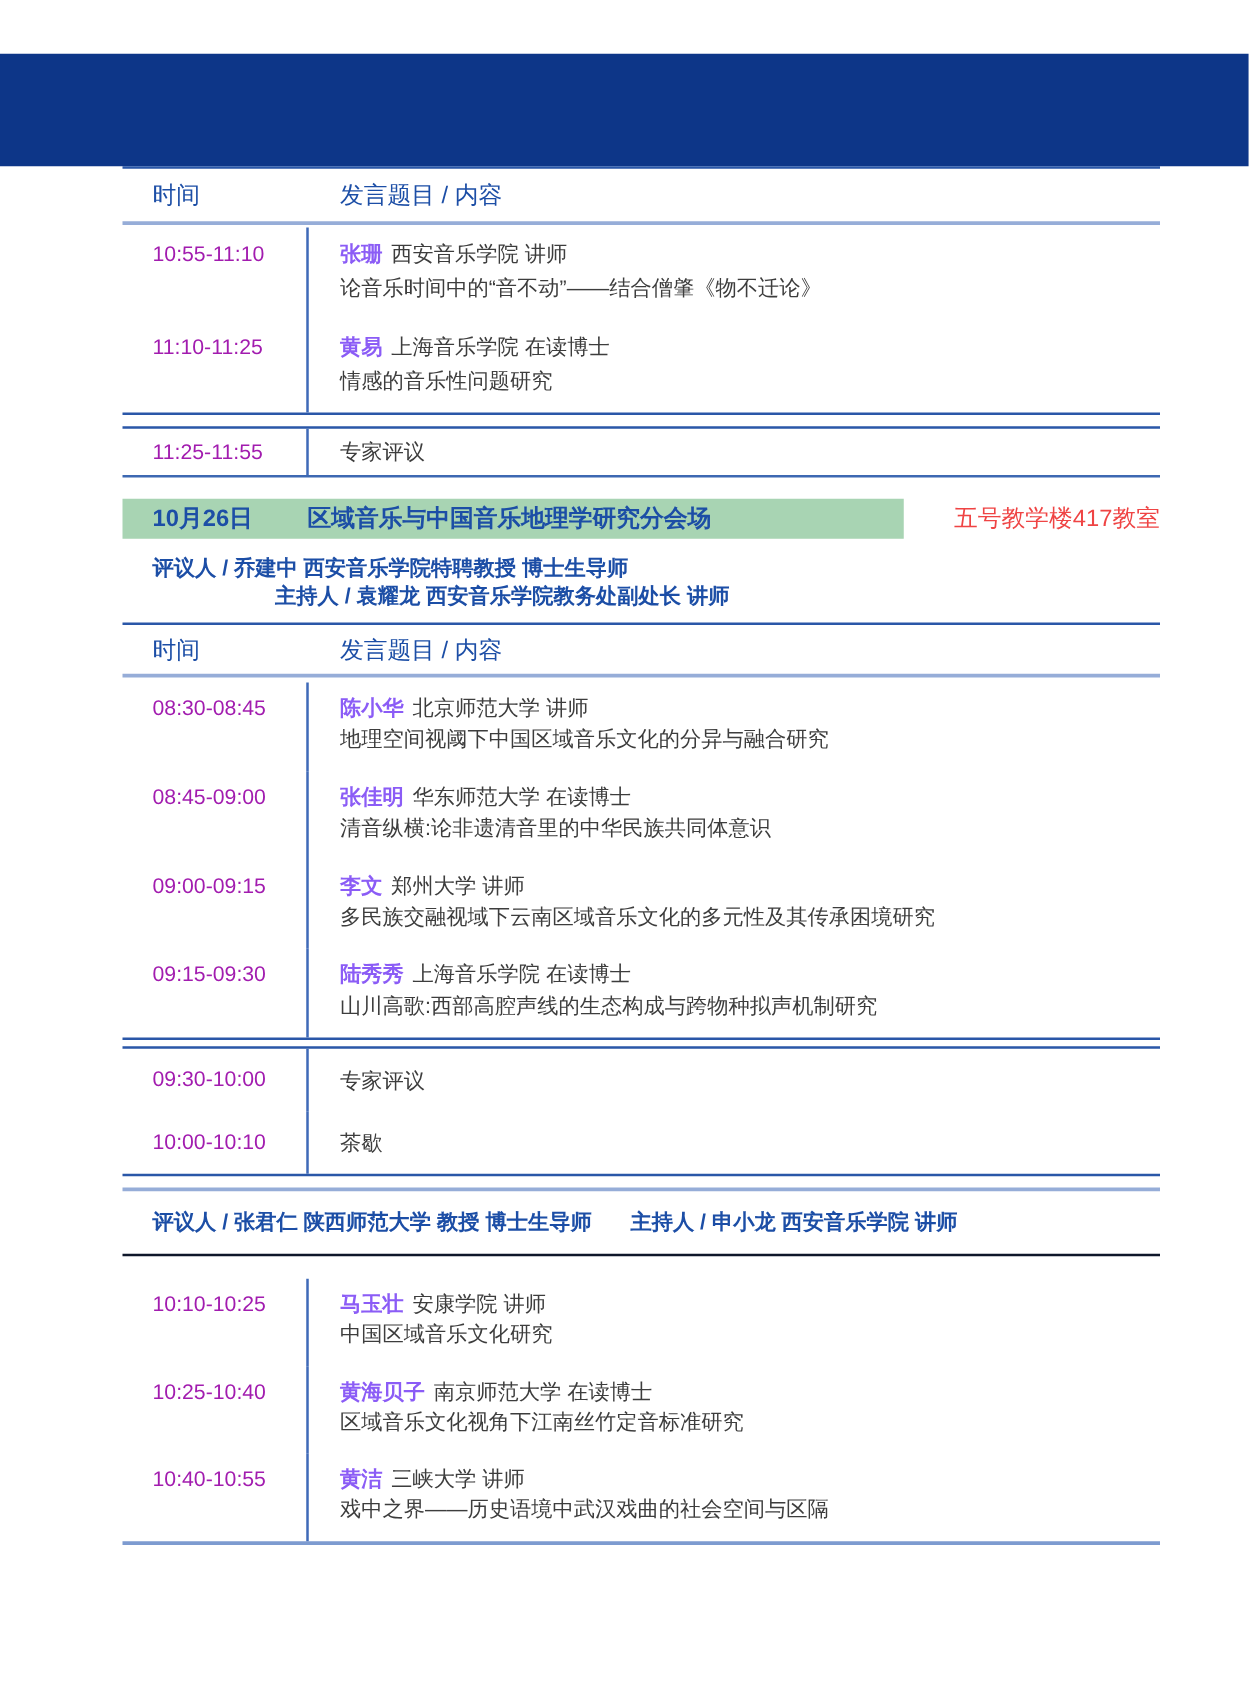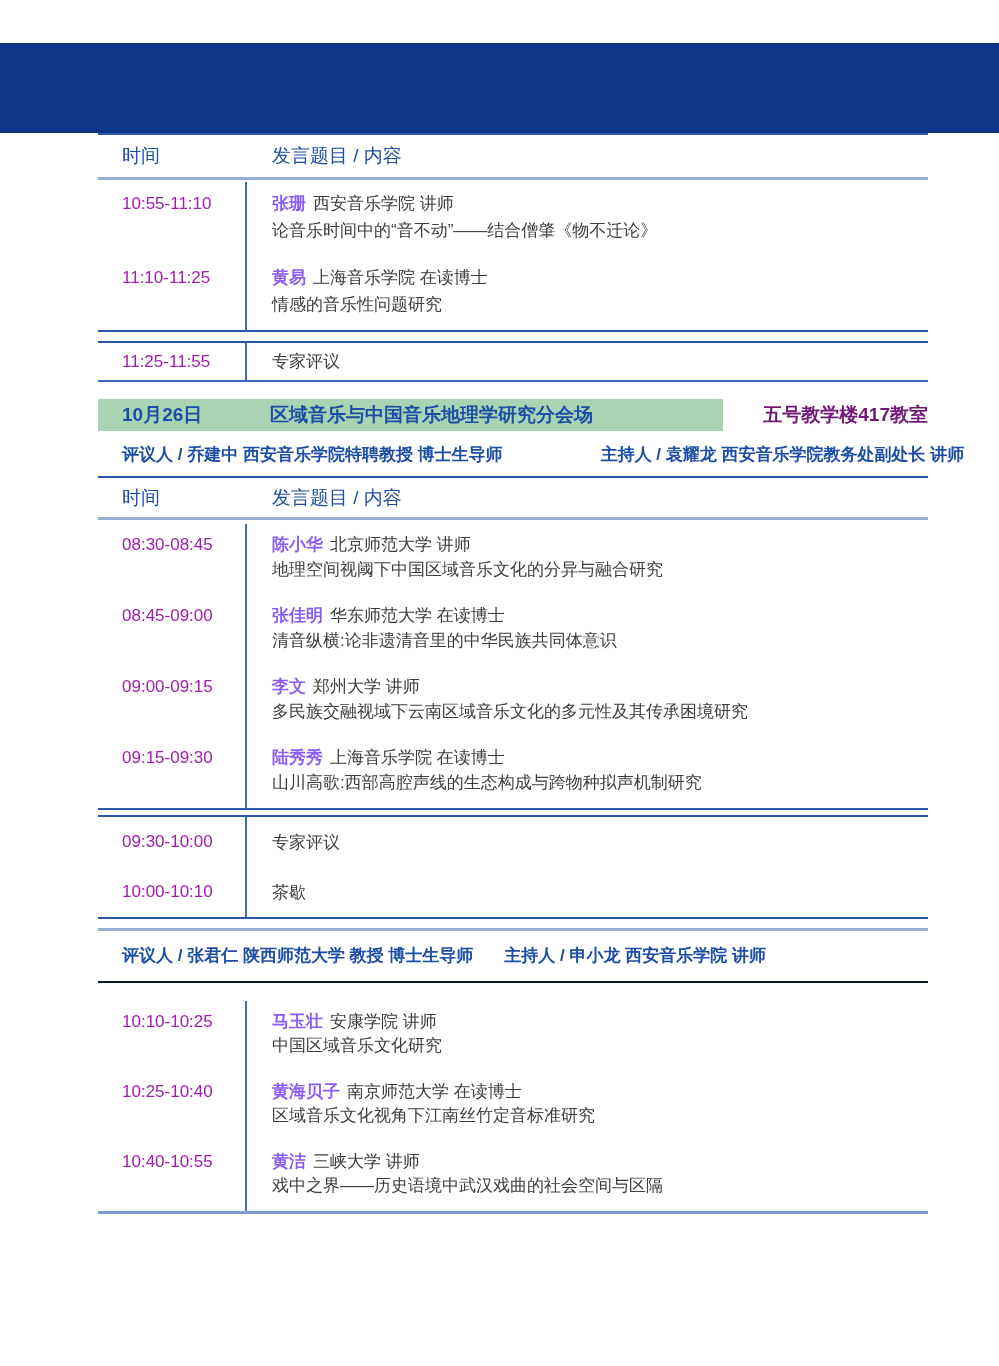--- a/index.html
+++ b/index.html
@@ -62,35 +62,35 @@
   .block-simple .cell-main { align-self: stretch; display: flex; align-items: center; }
 
   
   .banner-row { margin-top: 17px; height: 32px; display: flex; align-items: center; }
   .banner-green {
     width: 625px; height: 32px;
     background: #a8d4b3;
     display: flex; align-items: center;
     color: #1c4ea6; font-weight: bold; font-size: 19px;
   }
-  .banner-date { width: 172px; padding-left: 24px; }
+  .banner-date { width: 148px; padding-left: 24px; }
   .room-label {
     margin-left: auto;
-    color: #701a75; font-weight: bold; font-size: 19px;
+    color: #ef4444; font-weight: normal; font-size: 19px;
     white-space: nowrap;
   }
 
   
   .chairs {
     display: flex;
     padding-left: 24px;
     color: #1c4ea6; font-weight: bold; font-size: 17px;
     line-height: 22px; white-space: nowrap;
   }
-  .chairs-1 { margin-top: 13px; }
+  .chairs-1 { margin-top: 13px; flex-direction: column; }
   .chairs-1 .host { margin-left: 98px; }
   .chairs-2 { margin-top: 14px; }
   .chairs-2 .host { margin-left: 31px; }
 
   
   .tbl-2 { margin-top: 10px; }
   .tbl-2 .thead { height: 44px; }
   .tbody-2 { padding-top: 4px; }
   .tbody-2 .row { height: 71px; padding-top: 8px; }
   .tbody-2 .cell-time, .tbody-2 .cell-main div { line-height: 25px; }

